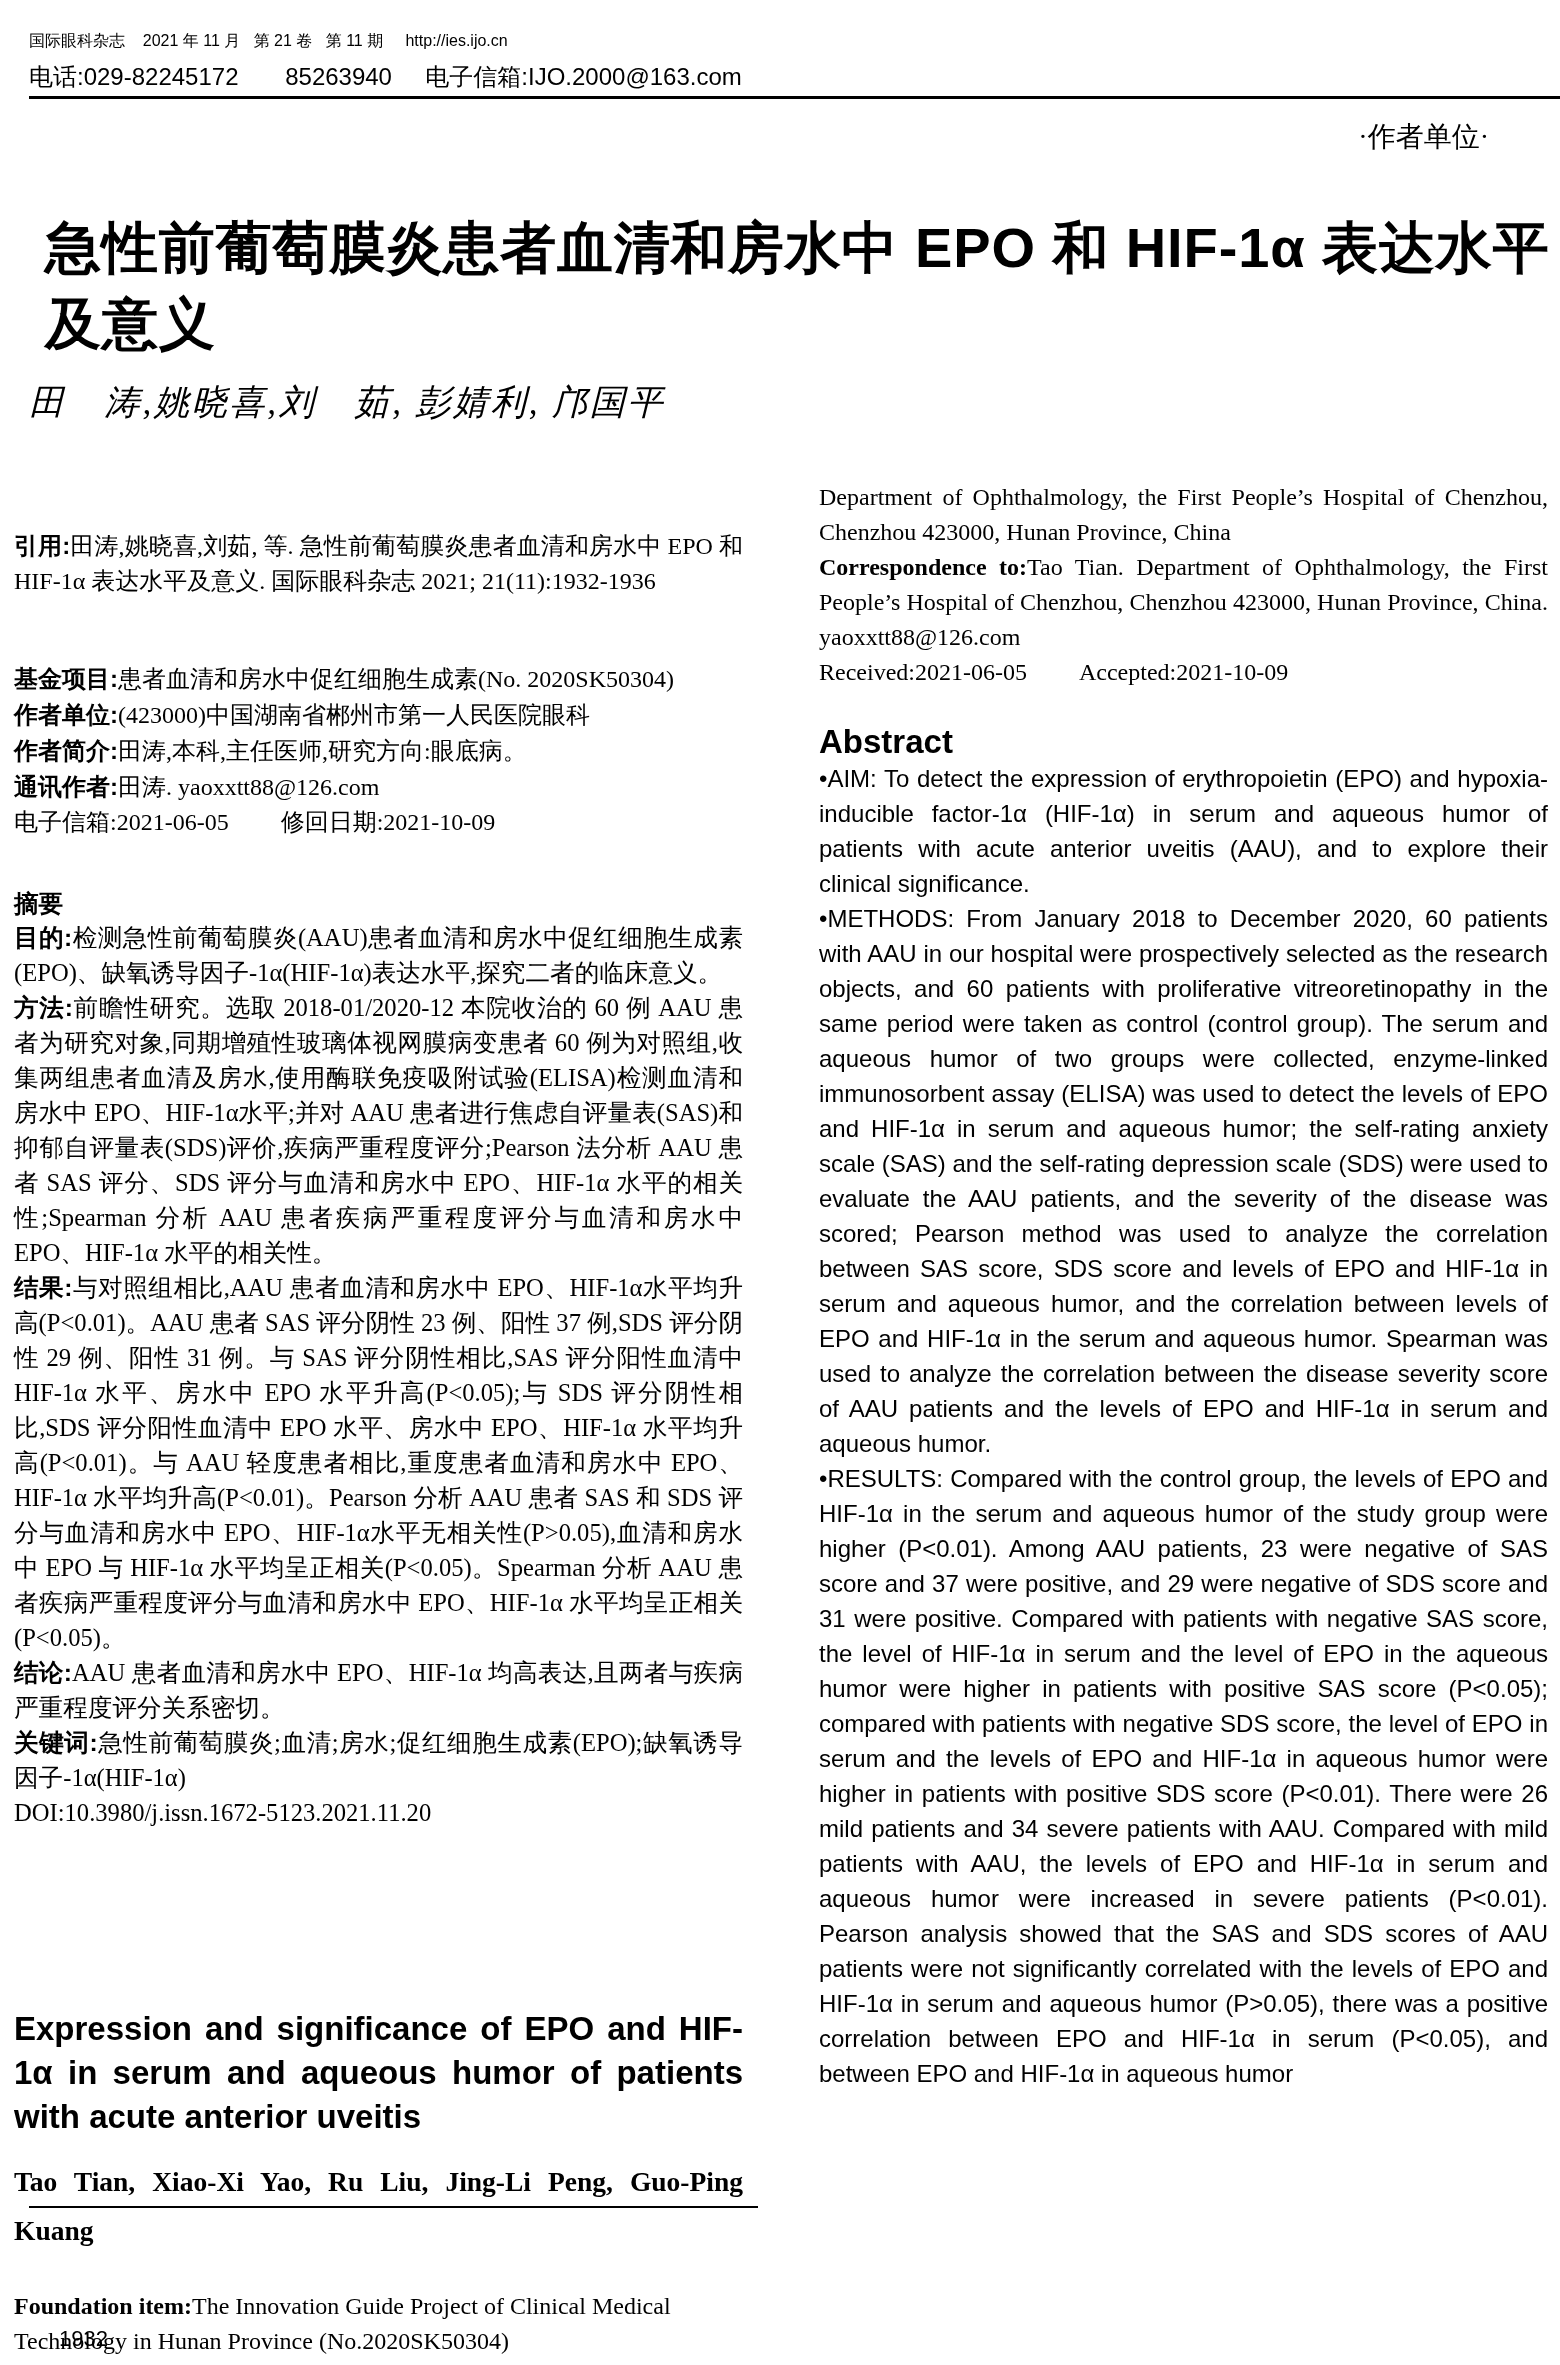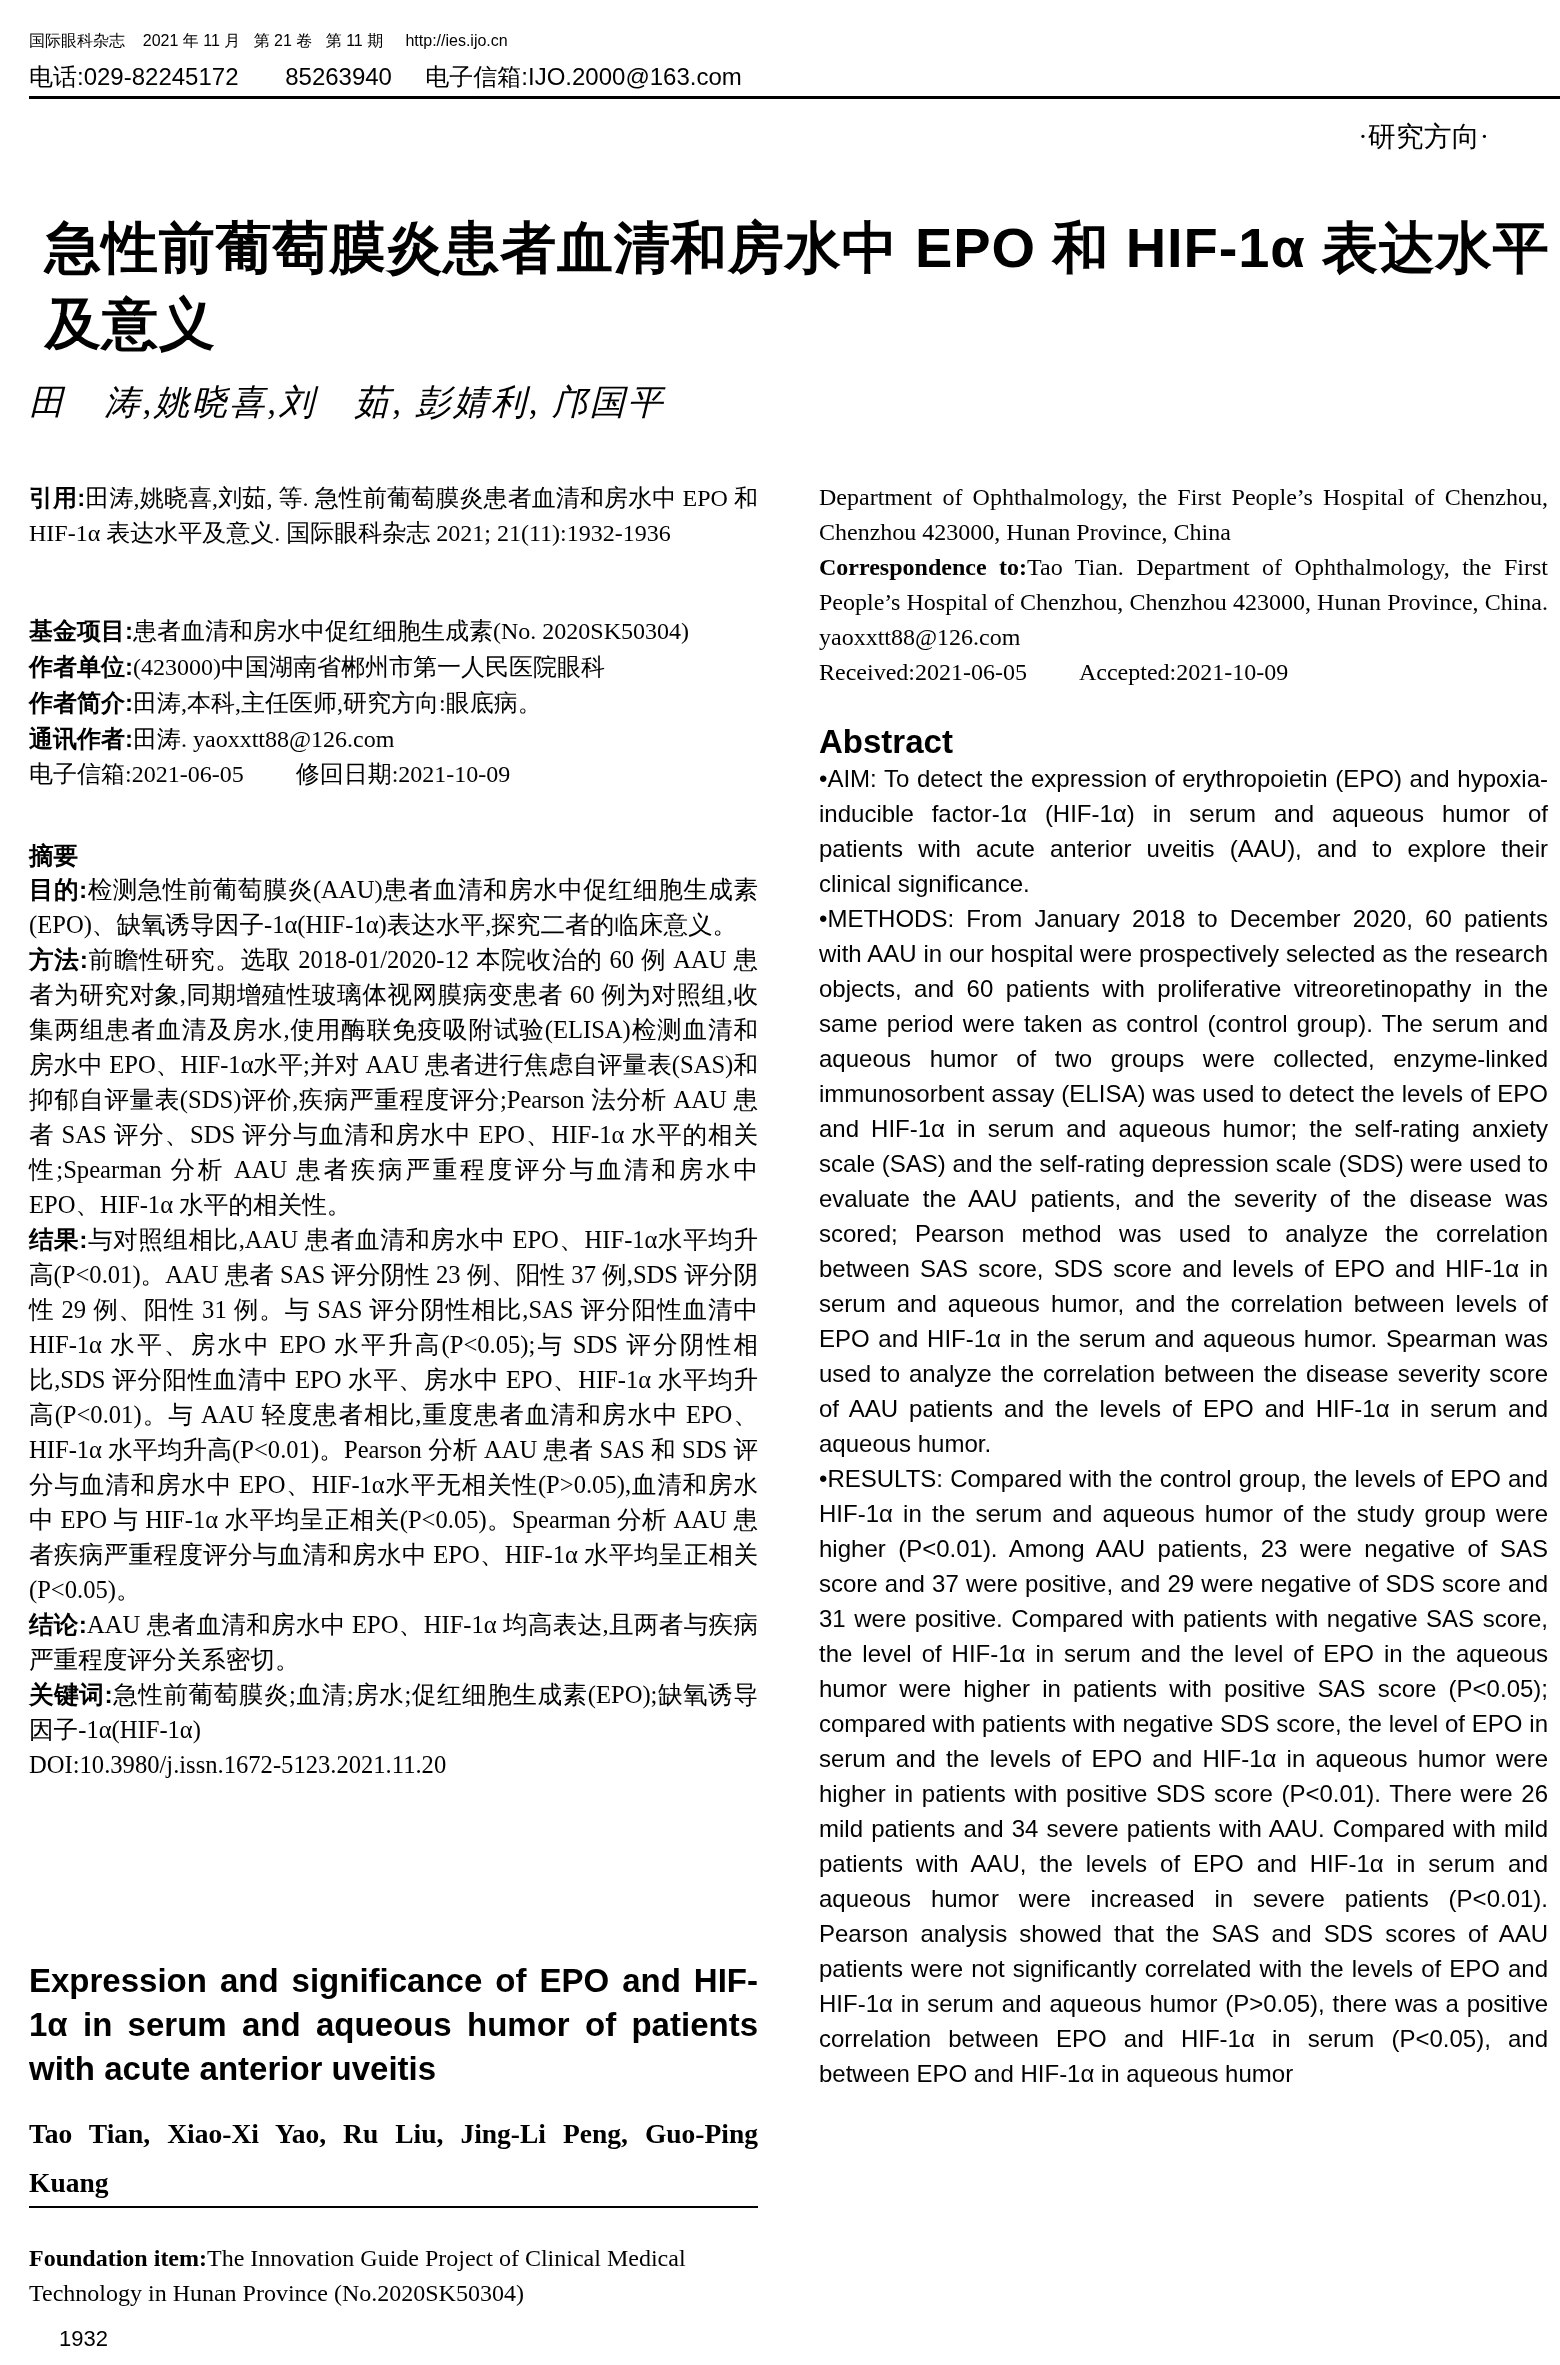--- a/index.html
+++ b/index.html
@@ -14,21 +14,21 @@
   #hdr-rule { left: 29px; top: 96px; width: 1531px; height: 2.8px; background: #000; }
 
   #section-tag { right: 71px; top: 118px; font-size: 28px; line-height: 38px; }
 
   
   #title { left: 29px; top: 194px; width: 1515px; font-size: 56px; line-height: 76px; font-weight: bold; letter-spacing: 0.9px; }
 
   #authors-cn { left: 29px; top: 379px; font-size: 35px; line-height: 47px; letter-spacing: 2.8px; white-space: pre; font-style: italic; }
 
   
-  .col-left { left: 29px; width: 729px; }
+  .col-left { left: 14px; width: 729px; margin-top: 48px; }
   .col-right { left: 819px; width: 729px; }
   .meta { font-size: 24px; line-height: 35px; text-align: justify; }
   .meta b { font-weight: bold; }
   .cn-body { font-size: 24.6px; line-height: 35px; text-align: justify; }
   .cn-body b { font-weight: bold; }
   .en-body { font-size: 24px; line-height: 35px; text-align: justify; }
 
   #citation { top: 480px; }
   #funding { top: 613px; }
   #abstract-cn-head { top: 838px; font-size: 24.6px; line-height: 35px; font-weight: bold; }
@@ -47,21 +47,21 @@
   .p { display: block; }
   .gap { display: inline-block; width: 52px; }
 </style>
 </head>
 <body>
 
 <div id="hdr1" class="abs sans"><span>国际眼科杂志</span>    <span>2021 年 11 月</span>   <span>第 21 卷</span>   <span>第 11 期</span>     <span>http://ies.ijo.cn</span></div>
 <div id="hdr2" class="abs sans"><span>电话:</span><span>029-82245172</span>       <span>85263940</span>     <span>电子信箱:</span><span>IJO.2000@163.com</span></div>
 <div id="hdr-rule" class="abs"></div>
 
-<div id="section-tag" class="abs serif">·研究方向·</div>
+<div id="section-tag" class="abs serif">·作者单位·</div>
 
 <h1 id="title" class="abs sans" style="margin:16px">急性前葡萄膜炎患者血清和房水中 EPO 和 HIF-1α 表达水平及意义</h1>
 
 <div id="authors-cn" class="abs serif">田　涛,姚晓喜,刘　茹, 彭婧利, 邝国平</div>
 
 <div id="citation" class="abs col-left meta serif">
   <b class="sans">引用:</b><span>田涛,姚晓喜,刘茹, 等. 急性前葡萄膜炎患者血清和房水中 EPO 和 HIF-1α 表达水平及意义. 国际眼科杂志 2021; 21(11):1932-1936</span>
 </div>
 
 <div id="funding" class="abs col-left meta serif">

